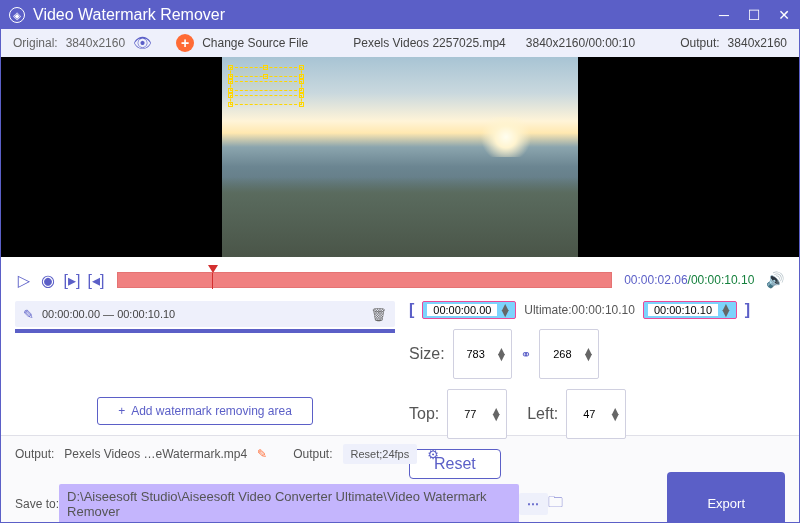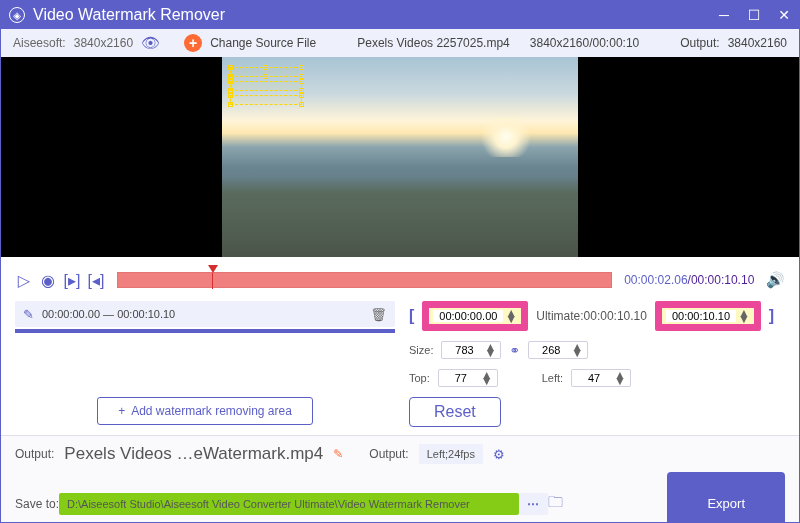--- a/index.html
+++ b/index.html
@@ -19,71 +19,71 @@
 .sun{position:absolute;right:42px;top:60px;width:60px;height:40px;background:radial-gradient(circle,#fffef0 0%,#fff4d0 30%,transparent 70%)}
 .town{position:absolute;bottom:0;left:0;right:0;height:80px;background:linear-gradient(180deg,transparent 0%,#5a6b5e 20%,#4a5548 100%)}
 .sel-box{position:absolute;border:1px dashed #ffd700;background:rgba(255,215,0,0.05)}
 .sel-handle{position:absolute;width:5px;height:5px;background:transparent;border:1px solid #ffd700}
 .controls{height:30px;display:flex;align-items:center;padding:0 14px;gap:6px;margin-top:8px}
 .ctrl-btn{color:#5b5fc7;font-size:16px;cursor:pointer;width:18px;text-align:center}
 .timeline{flex:1;height:16px;background:#f08080;position:relative;margin:0 6px;border:1px solid #e57373}
 .playhead{position:absolute;top:-8px;left:90px;width:0;height:0;border-left:5px solid transparent;border-right:5px solid transparent;border-top:8px solid #d32f2f}
 .playhead-line{position:absolute;top:0;left:94px;width:1px;height:16px;background:#d32f2f}
 .time-display{color:#5b5fc7;font-size:11px}
-.time-display .total{color:#4c1d95}
+.time-display .total{color:#15803d}
 .vol-icon{color:#5b5fc7;font-size:15px;margin-left:6px}
 .lower{display:flex;height:140px;padding:6px 14px;gap:14px}
 .left-panel{width:380px;display:flex;flex-direction:column}
 .segment-bar{height:26px;background:#eef0fb;display:flex;align-items:center;padding:0 8px;gap:8px;border-radius:2px}
 .seg-icon{color:#5b5fc7;font-size:13px}
 .seg-time{flex:1;color:#444;font-size:11px}
 .del-icon{color:#666;font-size:13px;cursor:pointer}
 .seg-progress{height:4px;background:#5b5fc7;width:100%;margin-top:2px}
 .add-btn{margin-top:auto;margin-bottom:4px;align-self:center;padding:6px 20px;border:1px solid #5b5fc7;background:#fff;color:#5b5fc7;border-radius:3px;cursor:pointer;display:flex;align-items:center;gap:6px;font-size:12px}
 .right-panel{flex:1;display:flex;flex-direction:column;gap:10px}
 .row{display:flex;align-items:center;gap:8px}
 .bracket{color:#5b5fc7;font-size:16px;font-weight:bold;cursor:pointer}
-.time-input{display:flex;align-items:center;border:7px solid #ec4899;padding:2px 4px;background:#fef9c3;border-radius:2px}
+.time-input{display:flex;align-items:center;border:1px solid #ec4899;padding:2px 4px;background:#7dd3fc;border-radius:2px}
 .time-input input{border:none;width:70px;font-size:11px;text-align:center;outline:none}
 .spinner{display:flex;flex-direction:column;line-height:6px;font-size:7px;color:#666;margin-left:2px}
 .spinner span{cursor:pointer}
-.lbl{color:#555;font-size:11px}
-.num-input{display:flex;align-items:flex-start;border:1px solid #d0d0e0;padding:2px 4px;background:#fff;border-radius:2px}
+.lbl{color:#555;font-size:16px}
+.num-input{display:flex;align-items:flex-start;border:1px solid #d0d0e0;padding:18px 4px;background:#fff;border-radius:2px}
 .num-input input{border:none;width:36px;font-size:11px;text-align:center;outline:none}
 .link-icon{color:#5b5fc7;font-size:13px}
 .reset-btn{padding:5px 24px;border:1px solid #5b5fc7;background:#fff;color:#5b5fc7;border-radius:4px;cursor:pointer;font-size:16px;margin-top:auto;align-self:flex-start;margin-bottom:4px}
 .bottom{border-top:1px solid #e0e0e8;padding:8px 14px;display:flex;flex-direction:column;gap:8px;background:#fafafc}
 .out-row{display:flex;align-items:center;gap:10px}
 .out-lbl{color:#555;font-size:12px}
-.out-val{color:#555;font-size:17px}
+.out-val{color:#555;font-size:12px}
 .out-field{background:#eef0fb;padding:4px 8px;border-radius:2px;font-size:11px;color:#555}
 .edit-icon{color:#ff6b35;font-size:12px;cursor:pointer}
 .gear-icon{color:#5b5fc7;font-size:13px;cursor:pointer}
 .save-row{display:flex;align-items:center;}
-.path-input{flex:1;background:#84cc16;padding:5px 8px;border-radius:2px;font-size:11px;color:#555;max-width:460px}
+.path-input{flex:1;background:#c4b5fd;padding:5px 8px;border-radius:2px;font-size:13px;color:#555;max-width:460px}
 .dots-btn{padding:4px 8px;background:#eef0fb;border-radius:2px;cursor:pointer;color:#5b5fc7;font-weight:bold;letter-spacing:1px}
 .folder-icon{color:#5b5fc7;font-size:15px;cursor:pointer}
 .export-btn{margin-left:auto;padding:24px 40px;background:#5b5fc7;color:#fff;border:none;border-radius:4px;cursor:pointer;font-size:13px}
 .dur-lbl{font-size:11px;color:#555}
 </style>
 </head>
 <body>
 
 <div class="titlebar">
   <div class="logo">◈</div>
   <div class="titlebar-title">Video Watermark Remover</div>
   <div class="win-controls">
     <div class="win-btn">─</div>
     <div class="win-btn">☐</div>
     <div class="win-btn">✕</div>
   </div>
 </div>
 
 <div class="toolbar">
-  <span class="orig">Aiseesoft:</span>
+  <span class="orig">Original:</span>
   <span class="orig">3840x2160</span>
   <span class="eye-icon">👁</span>
   <div class="plus-circle">+</div>
   <span>Change Source File</span>
   <span class="spacer"></span>
   <span>Pexels Videos 2257025.mp4</span>
   <span style="margin-left:12px">3840x2160/00:00:10</span>
   <span class="spacer"></span>
   <span>Output:</span>
   <span>3840x2160</span>
@@ -185,40 +185,40 @@
     </div>
     <div class="row">
       <span class="lbl">Top:</span>
       <div class="num-input">
         <input value="77" style="">
         <div class="spinner">
             <span>▲</span>
             <span>▼</span>
           </div>
       </div>
-      <span class="lbl" style="margin-left:36px">Left:</span>
+      <span class="lbl" style="margin-left:12px">Left:</span>
       <div class="num-input">
         <input value="47" style="">
         <div class="spinner">
             <span>▲</span>
             <span>▼</span>
           </div>
       </div>
     </div>
     <button class="reset-btn">Reset</button>
   </div>
 </div>
 
 <div class="bottom">
   <div class="out-row">
     <span class="out-lbl">Output:</span>
     <span class="out-val">Pexels Videos …eWatermark.mp4</span>
     <span class="edit-icon">✎</span>
     <span class="out-lbl" style="margin-left:16px">Output:</span>
-    <span class="out-field">Left;24fps</span>
+    <span class="out-field">Reset;24fps</span>
     <span class="gear-icon">⚙</span>
   </div>
   <div class="save-row">
     <span class="out-lbl">Save to:</span>
     <div class="path-input">D:\Aiseesoft Studio\Aiseesoft Video Converter Ultimate\Video Watermark Remover</div>
     <div class="dots-btn">⋯</div>
     <span class="folder-icon">🗀</span>
     <button class="export-btn">Export</button>
   </div>
 </div>

